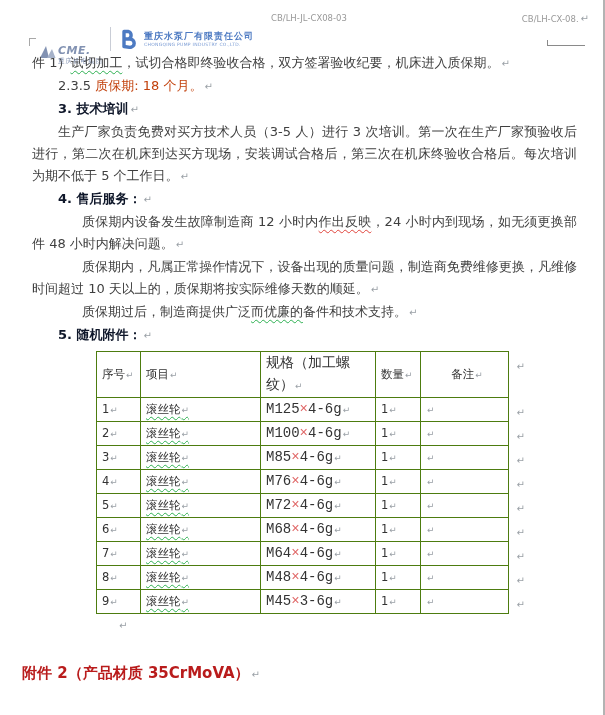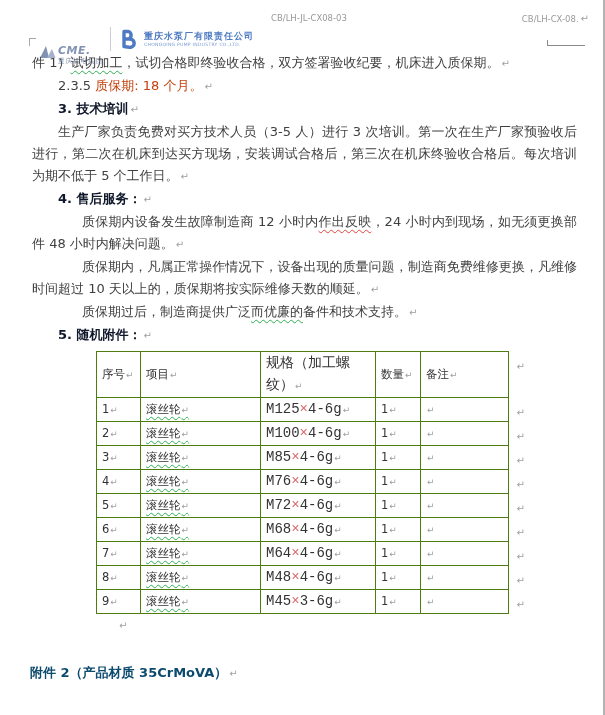--- a/index.html
+++ b/index.html
@@ -47,21 +47,21 @@
   .c-no   { width:44px; }
   .c-item { width:120px; }
   .c-spec { width:115px; font-family:"Liberation Mono", monospace; font-size:14px; }
   .c-qty  { width:45px; }
   .c-note { width:88px; text-align:center; position:relative; padding:0; }
   .t::after { content:"↵"; color:#9aa0a6; font-size:9px; margin-left:1px; font-family:"DejaVu Sans", sans-serif; }
   .xmark { color:#e06666; }
   .rowend { position:absolute; right:-17px; top:4px; color:#9aa0a6; font-size:10px; }
 
   .blank-line { text-indent:85px; }
-  .appendix { position:absolute; left:30px; top:664px; font-size:13px; font-weight:bold; color:#0c4a6e; }
+  .appendix { position:absolute; left:22px; top:664px; font-size:15px; font-weight:bold; color:#b91c1c; }
 </style>
 </head>
 <body>
 
 <div class="page">
 
   <div class="hdr">
     <div class="hdr-left">
       <div class="cme">
         <svg width="16" height="14" viewBox="0 0 16 14">
@@ -105,21 +105,21 @@
     <p class="ind2 pe"><span>质保期过后，制造商提供广泛</span><span class="wavy-g">而优廉的</span><span>备件和技术支持。</span></p>
     <p class="hd pe">5. 随机附件：</p>
 
     <table class="attach-table">
       <thead>
         <tr>
           <th class="c-no"><span class="t">序号</span></th>
           <th class="c-item"><span class="t">项目</span></th>
           <th class="c-spec"><span class="t">规格（加工螺纹）</span></th>
           <th class="c-qty"><span class="t">数量</span></th>
-          <th class="c-note" style="text-align:left;padding-left:5px;"><span class="t">备注</span><span class="rowend">↵</span></th>
+          <th class="c-note" style="text-align:center;padding-left:5px;"><span class="t">备注</span><span class="rowend">↵</span></th>
         </tr>
       </thead>
       <tbody>
     <tr>
       <td class="c-no"><span class="t">1</span></td>
       <td class="c-item"><span class="t wavy-g">滚丝轮</span></td>
       <td class="c-spec"><span class="t">M125<span class="xmark">×</span>4-6g</span></td>
       <td class="c-qty"><span class="t">1</span></td>
       <td class="c-note"><span class="t"></span><span class="rowend">↵</span></td>
     </tr>

